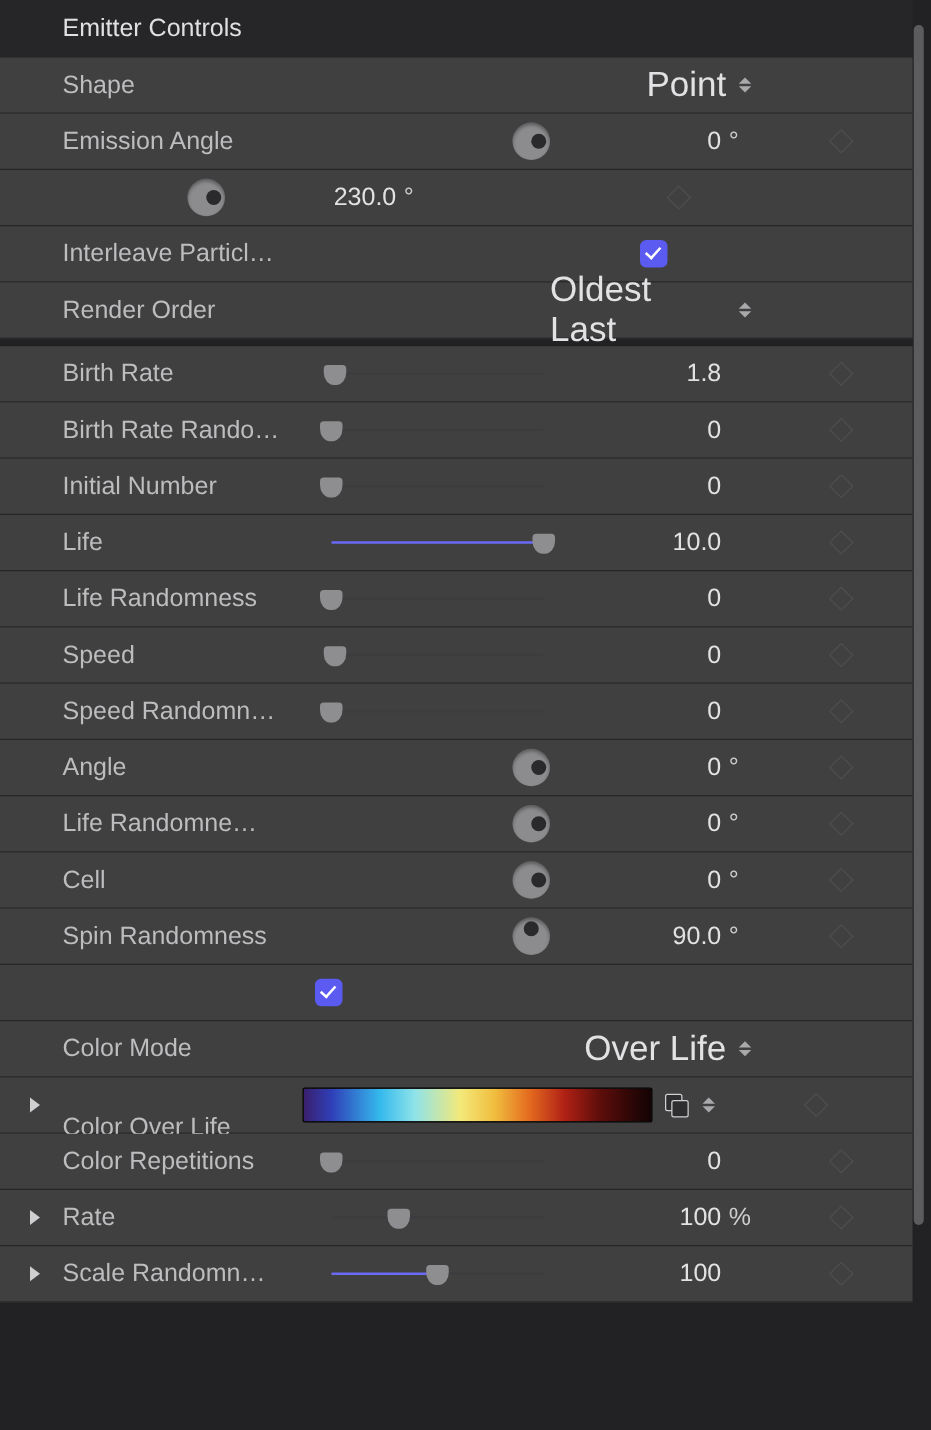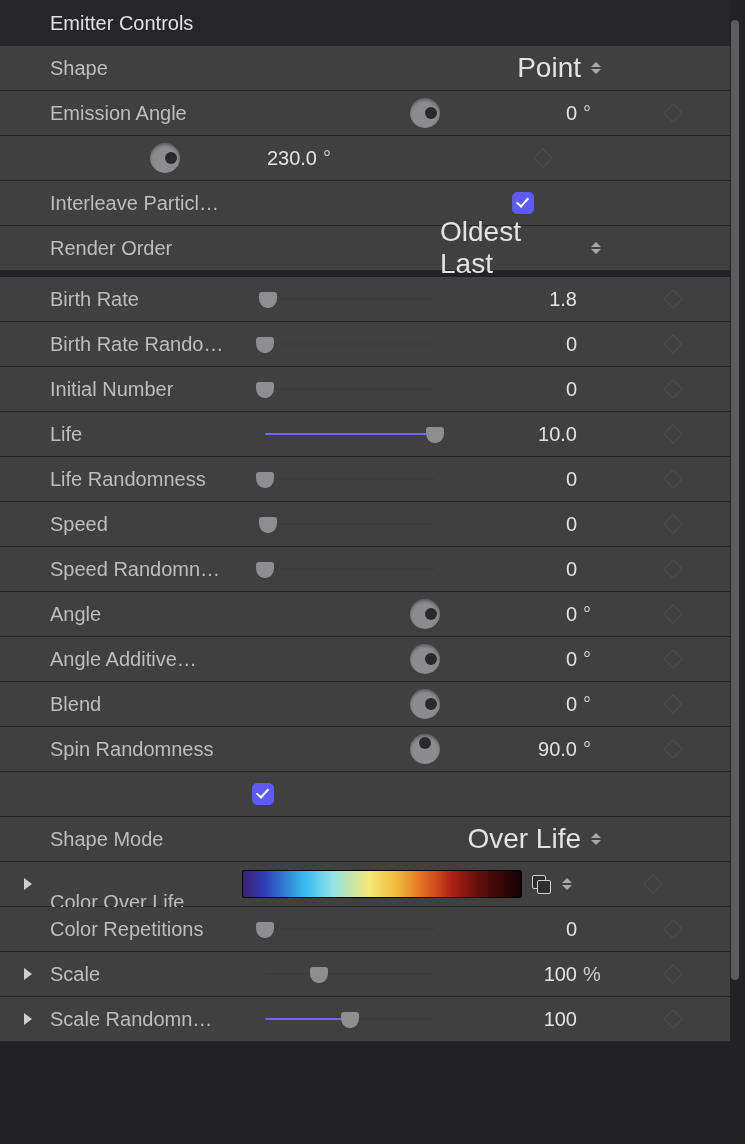--- a/index.html
+++ b/index.html
@@ -392,35 +392,35 @@
     <div class="value-col">
         <span class="val">0</span>
         <span class="unit">°</span>
       </div>
     <div class="kf-col">
         <div class="diamond"></div>
       </div>
   </div>
 
   <div class="row">
-    <div class="row-label">Angle Additive…</div>
+    <div class="row-label">Life Randomne…</div>
     <div class="control-col" style="justify-content:flex-end;">
         <div class="dial pos-0"></div>
       </div>
     <div class="value-col">
         <span class="val">0</span>
         <span class="unit">°</span>
       </div>
     <div class="kf-col">
         <div class="diamond"></div>
       </div>
   </div>
 
   <div class="row">
-    <div class="row-label">Blend</div>
+    <div class="row-label">Cell</div>
     <div class="control-col" style="justify-content:flex-end;">
         <div class="dial pos-0"></div>
       </div>
     <div class="value-col">
         <span class="val">0</span>
         <span class="unit">°</span>
       </div>
     <div class="kf-col">
         <div class="diamond"></div>
       </div>
@@ -442,21 +442,21 @@
 
   <div class="row">
     <div class="control-col"></div>
     <div class="value-col" style="justify-content:center;">
         <div class="checkbox checked"></div>
       </div>
     <div class="kf-col"></div>
   </div>
 
   <div class="row">
-    <div class="row-label">Shape Mode</div>
+    <div class="row-label">Color Mode</div>
     <div class="control-col"></div>
     <div class="value-col">
       <div class="select-wrap">
         <span>Over Life</span>
         <span class="stepper-caret">
             <span class="u"></span>
             <span class="d"></span>
           </span>
       </div>
     </div>
@@ -492,21 +492,21 @@
         <span class="val">0</span>
         <span class="unit"></span>
       </div>
     <div class="kf-col">
         <div class="diamond"></div>
       </div>
   </div>
 
   <div class="row">
     <div class="disclosure"></div>
-    <div class="row-label">Scale</div>
+    <div class="row-label">Rate</div>
     <div class="control-col">
       <div class="slider">
         <div class="track"></div>
           <div class="fill" style="width:0%"></div>
           <div class="thumb" style="left:32%"></div>
       </div>
     </div>
     <div class="value-col">
         <span class="val">100</span>
         <span class="unit">%</span>

